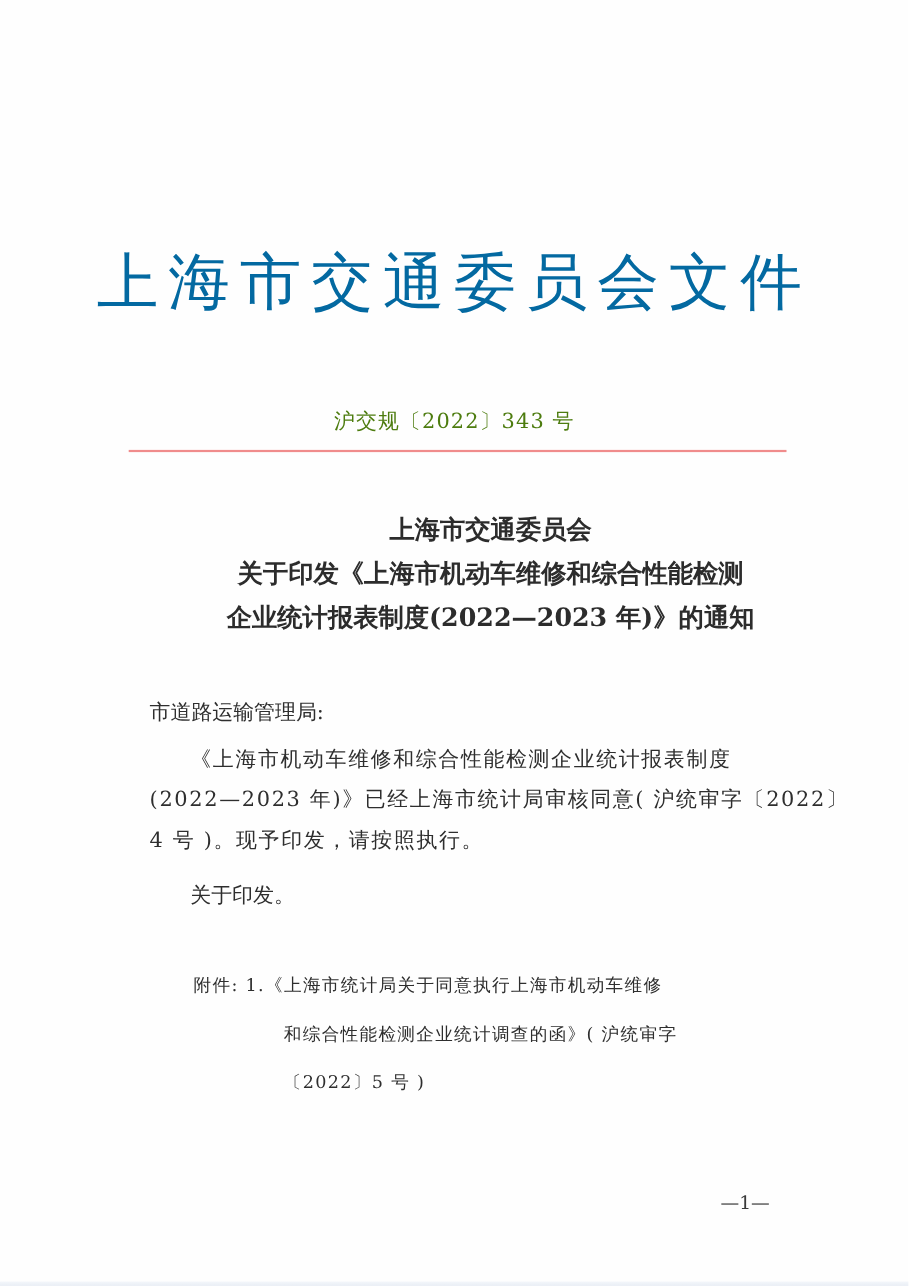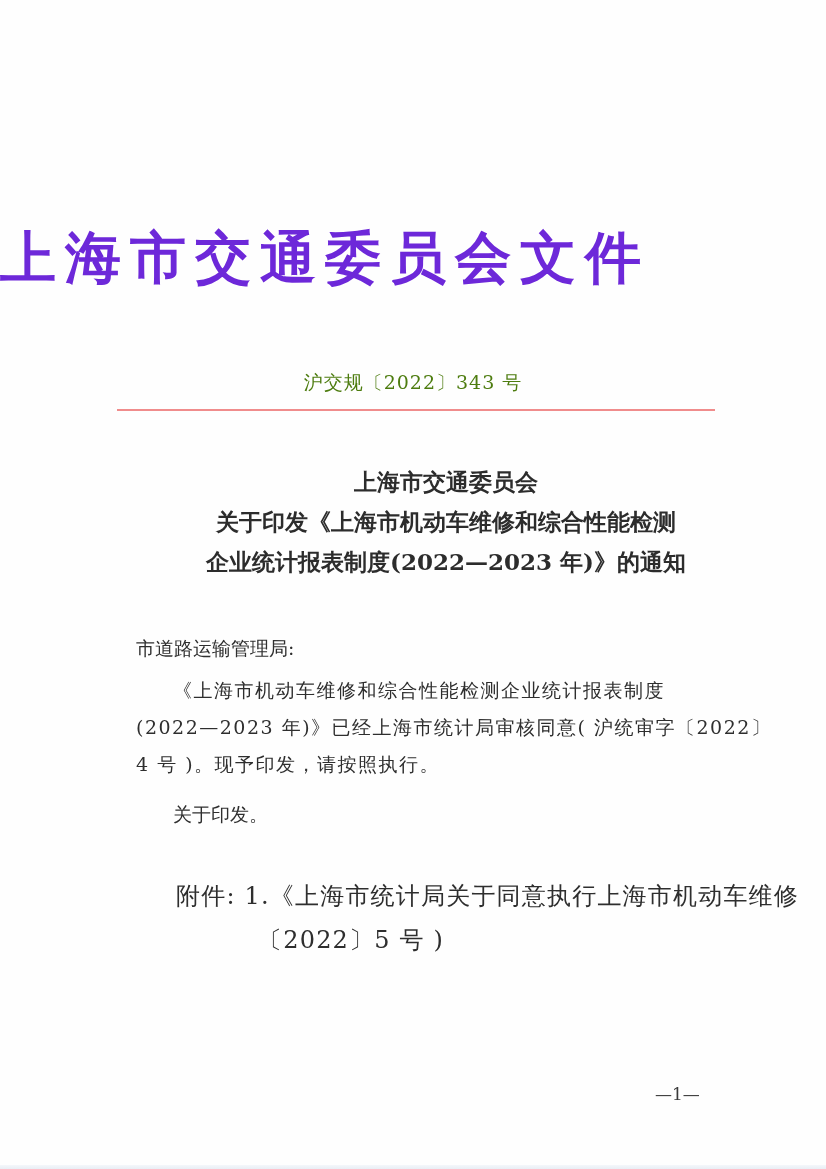--- a/index.html
+++ b/index.html
@@ -1,34 +1,34 @@
 <!DOCTYPE html>
 <html><head>
   <meta charset="utf-8">
   <style>
     html, body { margin: 0; padding: 0; background: #ffffff; }
     body { width: 826px; height: 1169px; position: relative; overflow: hidden;
            font-family: "DejaVu Serif", "Liberation Serif", serif; color: #2b2b2b; }
     .page { position: absolute; left: 0; top: 0; width: 826px; height: 1169px; background: #fefefe; }
-    .doc-header { position: absolute; left: 0; top: 222px; width: 826px; 
-                  color: #6d28d9; font-size: 56px; letter-spacing: 9px; line-height: 70px;
-                  font-family: "DejaVu Serif", "Liberation Serif", serif; font-weight: bold; }
+    .doc-header { position: absolute; left: 0; top: 222px; width: 826px; text-align: center;
+                  color: #0369a1; font-size: 56px; letter-spacing: 9px; line-height: 70px;
+                  font-family: "DejaVu Serif", "Liberation Serif", serif; }
     .doc-number { position: absolute; left: 0; top: 370px; width: 826px; text-align: center;
                   font-size: 19px; color: #4d7c0f; letter-spacing: 1px; }
     .red-rule { position: absolute; left: 117px; top: 409px; width: 598px; height: 2px; background: #f08c8c; }
     .title-block { position: absolute; left: 0; top: 462px; width: 826px; text-align: center;
                    font-weight: bold; font-size: 23px; line-height: 40px; color: #2c2c2c; padding-left: 33px; }
     .title-line { display: block; }
     .body-text { position: absolute; left: 136px; width: 580px; font-size: 19px; line-height: 37px; color: #2e2e2e; }
     .salutation { top: 630px; }
     .para { top: 672px; }
     .para span { display: block; letter-spacing: 1.5px; white-space: nowrap; }
     .para .first { text-indent: 37px; }
     .closing { top: 796px; left: 173px; }
-    .attachment { position: absolute; left: 176px; top: 874px; width: 560px; font-size: 24px; line-height: 44px; color: #2e2e2e; }
+    .attachment { position: absolute; left: 176px; top: 874px; width: 560px; font-size: 16px; line-height: 44px; color: #2e2e2e; }
     .attachment span { display: block; white-space: nowrap; letter-spacing: 1.2px; }
     .attachment .indent { padding-left: 82px; }
     .page-number { position: absolute; left: 655px; top: 1084px; font-size: 17px; color: #3a3a3a; }
     .scan-edge { position: absolute; left: 0; bottom: 0; width: 826px; height: 4px;
                  background: linear-gradient(#f4f7fb, #e9eef5); }
   </style>
 </head>
 <body>
 
 <div class="page">
@@ -50,19 +50,20 @@
   <div class="body-text para">
     <span class="first">《上海市机动车维修和综合性能检测企业统计报表制度</span>
     <span>(2022—2023 年)》已经上海市统计局审核同意( 沪统审字〔2022〕</span>
     <span>4 号 )。现予印发，请按照执行。</span>
   </div>
 
   <div class="body-text closing">关于印发。</div>
 
   <div class="attachment">
     <span>附件: 1.《上海市统计局关于同意执行上海市机动车维修</span>
+    <span class="indent">和综合性能检测企业统计调查的函》( 沪统审字</span>
     <span class="indent">〔2022〕5 号 )</span>
   </div>
 
   <div class="page-number">—1—</div>
 
   <div class="scan-edge"></div>
 </div>
 
 </body></html>

